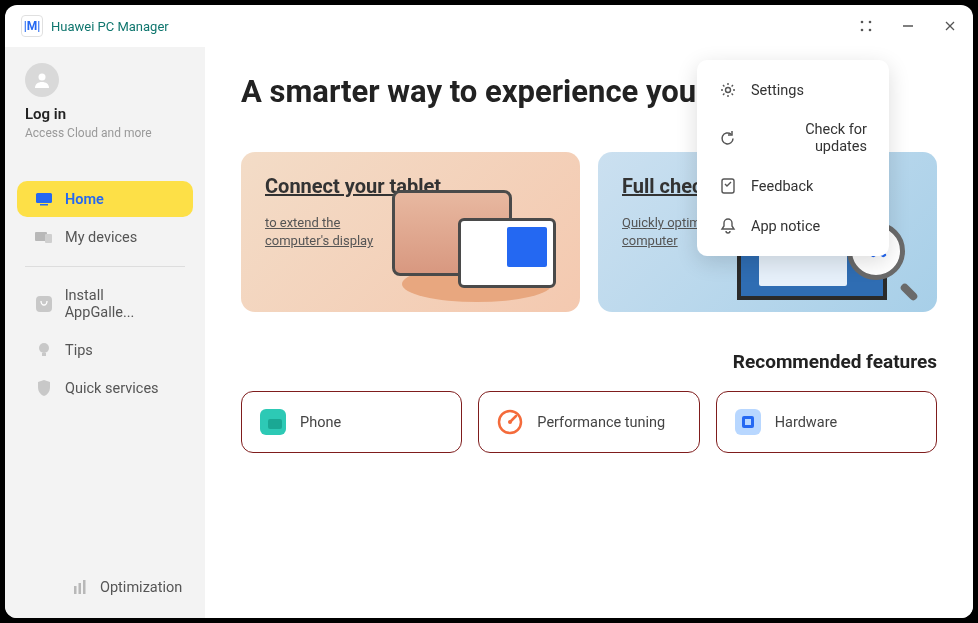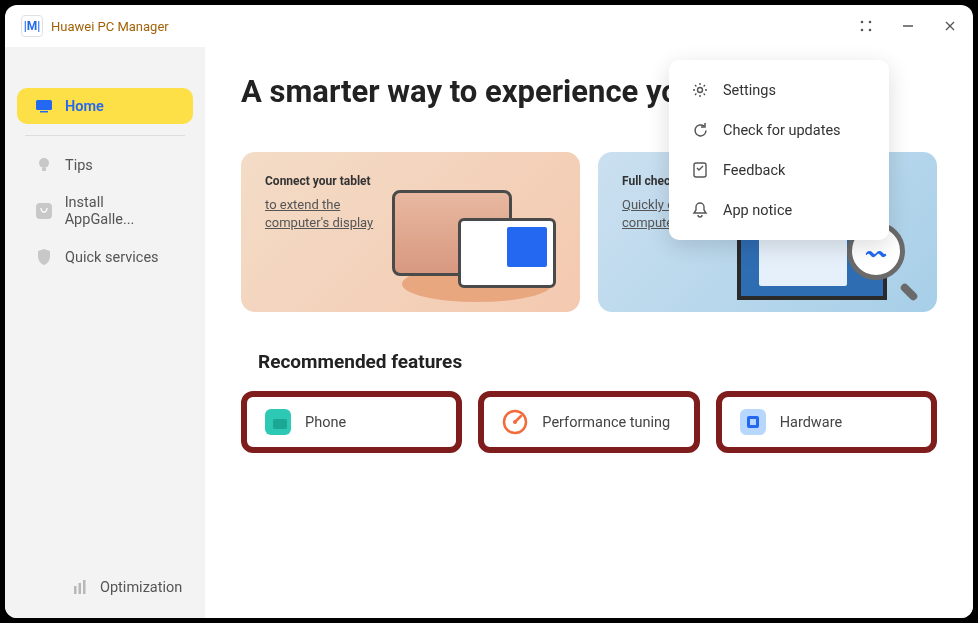--- a/index.html
+++ b/index.html
@@ -1,64 +1,64 @@
 <!DOCTYPE html>
 <html><head>
 <meta charset="utf-8">
 <style>
 * { margin: 0; padding: 0; box-sizing: border-box; font-family: -apple-system, BlinkMacSystemFont, "Segoe UI", Roboto, Arial, sans-serif; }
 body { background: #000; display: flex; align-items: center; justify-content: center; width: 978px; height: 623px; }
 .window { width: 968px; height: 613px; background: #fff; border-radius: 12px; overflow: hidden; position: relative; display: flex; flex-direction: column; }
 .titlebar { height: 42px; display: flex; align-items: center; padding: 0 16px; }
 .titlebar-left { display: flex; align-items: center; gap: 8px; }
 .app-logo { width: 22px; height: 22px; border-radius: 4px; background: #fff; border: 1px solid #e0e0e0; display: flex; align-items: center; justify-content: center; color: #2468f2; font-size: 12px; font-weight: bold; }
-.app-title { font-size: 13px; color: #a16207; }
+.app-title { font-size: 13px; color: #0f766e; }
 .titlebar-right { margin-left: auto; display: flex; align-items: center; gap: 28px; }
 .tb-btn { width: 14px; height: 14px; display: flex; align-items: center; justify-content: center; cursor: pointer; color: #555; }
 .body { flex: 1; display: flex; overflow: hidden; }
 .sidebar { width: 200px; background: #f3f3f3; padding: 12px 0; display: flex; flex-direction: column; }
 .profile { padding: 4px 20px 12px; }
 .avatar { width: 34px; height: 34px; border-radius: 50%; background: #d9d9d9; display: flex; align-items: center; justify-content: center; color: #fff; margin-bottom: 8px; }
 .login-label { font-size: 15px; font-weight: 600; color: #222; }
 .login-sub { font-size: 12px; color: #999; margin-top: 3px; }
 .nav-spacer { height: 28px; }
 .nav-item { display: flex; align-items: center; gap: 12px; padding: 9px 18px; margin: 1px 12px; border-radius: 10px; font-size: 14.5px; color: #555; cursor: pointer; }
 .nav-item.active { background: #fde047; color: #2468f2; font-weight: 600; }
 .nav-item .nav-icon { width: 18px; height: 18px; display: flex; align-items: center; justify-content: center; }
 .nav-sep { height: 1px; background: #ddd; margin: 10px 20px; }
 .sidebar-bottom { margin-top: auto; margin-left: 37px; }
 .main { flex: 1; background: #fff; padding: 26px 36px 20px; overflow: auto; position: relative; }
 .hero { font-size: 31px; font-weight: 700; color: #222; margin-bottom: 42px; }
 .cards-row { display: flex; gap: 18px; }
 .card { flex: 1; height: 160px; border-radius: 14px; padding: 22px 24px; position: relative; overflow: hidden; cursor: pointer; }
 .card-a { background: linear-gradient(135deg, #f3dcc7 0%, #f4c9b0 100%); }
 .card-b { background: linear-gradient(135deg, #cbe0f0 0%, #a7cfe8 100%); }
-.card-title { font-size: 12px; font-weight: 700; color: #333; margin-bottom: 8px; }
+.card-title { font-size: 20px; font-weight: 700; color: #333; margin-bottom: 16px; text-decoration: underline; }
 .card-sub { font-size: 13px; color: #555; line-height: 1.4; max-width: 140px; text-decoration: underline; }
 .card-art-a { position: absolute; right: 18px; bottom: 10px; width: 170px; height: 130px; }
 .pedestal { position: absolute; bottom: 0; left: 50%; transform: translateX(-50%); width: 150px; height: 36px; background: #e8a77f; border-radius: 50%; }
 .tablet1 { position: absolute; bottom: 26px; left: 0; width: 120px; height: 86px; background: linear-gradient(180deg,#e8b8a0,#d89880); border-radius: 8px; border: 3px solid #4a4a4a; }
 .tablet2 { position: absolute; bottom: 14px; right: 6px; width: 98px; height: 70px; background: #fff; border-radius: 6px; border: 3px solid #4a4a4a; }
 .tablet2:after{content:'';position:absolute;top:6px;right:6px;width:40px;height:40px;background:#2468f2;border-radius:2px;}
 .card-art-b { position: absolute; right: 10px; bottom: 0; width: 190px; height: 130px; }
 .laptop { position: absolute; bottom: 12px; left: 0; width: 150px; height: 96px; background: #2f6db3; border-radius: 8px 8px 0 0; border: 4px solid #2a2a2a; }
 .laptop:before{content:'';position:absolute;top:10px;left:18px;right:36px;bottom:10px;background:#e6f0fa;border-radius:2px;}
 .magnifier { position: absolute; right: 10px; bottom: 20px; width: 70px; height: 70px; }
 .mag-circle{width:58px;height:58px;border:5px solid #6a6a6a;border-radius:50%;background:#fff;display:flex;align-items:center;justify-content:center;}
 .mag-handle{position:absolute;bottom:-4px;right:-2px;width:20px;height:8px;background:#6a6a6a;border-radius:4px;transform:rotate(45deg);}
 .pulse{color:#2468f2;font-size:20px;}
-.section-title { font-size: 19px; font-weight: 700; color: #222; margin: 38px 17px 18px; }
+.section-title { font-size: 19px; font-weight: 700; color: #222; margin: 38px 0 18px; text-align: right; }
 .rec-row { display: flex; gap: 16px; }
-.rec-card { flex: 1; height: 62px; border: 6px solid #7f1d1d; border-radius: 12px; display: flex; align-items: center; gap: 14px; padding: 0 18px; cursor: pointer; font-size: 14.5px; color: #444; }
+.rec-card { flex: 1; height: 62px; border: 1px solid #7f1d1d; border-radius: 12px; display: flex; align-items: center; gap: 14px; padding: 0 18px; cursor: pointer; font-size: 14.5px; color: #444; }
 .rec-icon { width: 26px; height: 26px; border-radius: 6px; display: flex; align-items: center; justify-content: center; }
 .ic-teal { background: #2dc9b5; }
 .ic-teal:after{content:'';width:14px;height:10px;background:#1aa894;border-radius:2px;margin-left:4px;margin-top:3px;}
 .ic-orange { background:transparent; }
 .ic-blue { background: #b8d7ff; }
-.dropdown { position: absolute; top: 55px; right: 84px; width: 220px; background: #fff; border-radius: 10px; box-shadow: 0 6px 22px rgba(0,0,0,0.14); padding: 10px 0; z-index: 50; }
+.dropdown { position: absolute; top: 55px; right: 84px; width: 192px; background: #fff; border-radius: 10px; box-shadow: 0 6px 22px rgba(0,0,0,0.14); padding: 10px 0; z-index: 50; text-align: right; }
 .dd-item { display: flex; align-items: center; gap: 14px; padding: 11px 22px; font-size: 14.5px; color: #333; cursor: pointer; }
 .dd-icon { width: 18px; height: 18px; display: flex; align-items: center; justify-content: center; color: #555; }
 svg { display: block; }
 </style>
 </head>
 <body>
 
 <div class="window">
 
   <div class="titlebar">
@@ -85,52 +85,71 @@
             <line x1="2" y1="2" x2="10" y2="10" stroke="currentColor" stroke-width="1.3"></line>
             <line x1="10" y1="2" x2="2" y2="10" stroke="currentColor" stroke-width="1.3"></line>
           </svg>
       </div>
     </div>
   </div>
 
   <div class="body">
 
     <div class="sidebar">
+      <div class="profile">
+        <div class="avatar">
+          <svg width="20" height="20" viewBox="0 0 20 20" fill="#fff">
+              <circle cx="10" cy="7" r="3.5"></circle>
+              <path d="M3 18c0-4 3-6 7-6s7 2 7 6"></path>
+            </svg>
+        </div>
+        <div class="login-label">Log in</div>
+        <div class="login-sub">Access Cloud and more</div>
+      </div>
 
       <div class="nav-spacer"></div>
 
       <div class="nav-item active">
         <span class="nav-icon">
           <svg width="18" height="14" viewBox="0 0 18 14">
               <rect x="1" y="1" width="16" height="10" rx="1.5" fill="#2468f2"></rect>
               <rect x="5" y="12" width="8" height="1.5" fill="#2468f2"></rect>
             </svg>
         </span>
         <span>Home</span>
       </div>
+      <div class="nav-item">
+        <span class="nav-icon">
+          <svg width="18" height="14" viewBox="0 0 18 14">
+              <rect x="0" y="2" width="12" height="9" rx="1" fill="#b8b8b8"></rect>
+              <rect x="10" y="4" width="7" height="9" rx="1" fill="#cfcfcf"></rect>
+            </svg>
+        </span>
+        <span>My devices</span>
+      </div>
 
       <div class="nav-sep"></div>
 
+      <div class="nav-item">
+        <span class="nav-icon">
+          <svg width="16" height="16" viewBox="0 0 16 16">
+              <rect width="16" height="16" rx="4" fill="#c8c8c8"></rect>
+              <path d="M5 5c0 2 1.3 4 3 4s3-2 3-4" stroke="#fff" stroke-width="1.3" fill="none"></path>
+            </svg>
+        </span>
+        <span>Install AppGalle...</span>
+      </div>
       <div class="nav-item">
         <span class="nav-icon">
           <svg width="14" height="16" viewBox="0 0 14 16">
               <circle cx="7" cy="6" r="5" fill="#c8c8c8"></circle>
               <rect x="5" y="11" width="4" height="3" fill="#c8c8c8"></rect>
             </svg>
         </span>
         <span>Tips</span>
-      </div>
-      <div class="nav-item">
-        <span class="nav-icon">
-          <svg width="16" height="16" viewBox="0 0 16 16">
-              <rect width="16" height="16" rx="4" fill="#c8c8c8"></rect>
-              <path d="M5 5c0 2 1.3 4 3 4s3-2 3-4" stroke="#fff" stroke-width="1.3" fill="none"></path>
-            </svg>
-        </span>
-        <span>Install AppGalle...</span>
       </div>
       <div class="nav-item">
         <span class="nav-icon">
           <svg width="14" height="16" viewBox="0 0 14 16" fill="#c8c8c8">
               <path d="M7 0l6 2v5c0 5-3 8-6 9-3-1-6-4-6-9V2z"></path>
             </svg>
         </span>
         <span>Quick services</span>
       </div>
 

